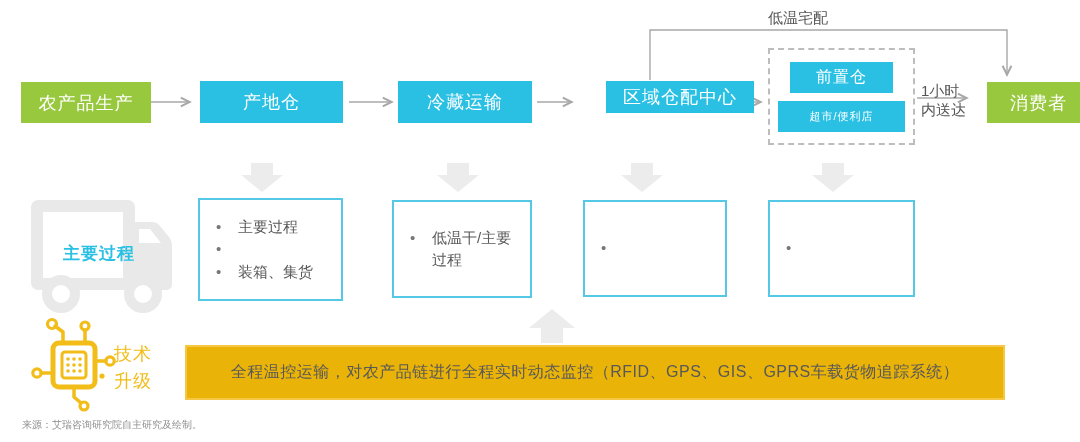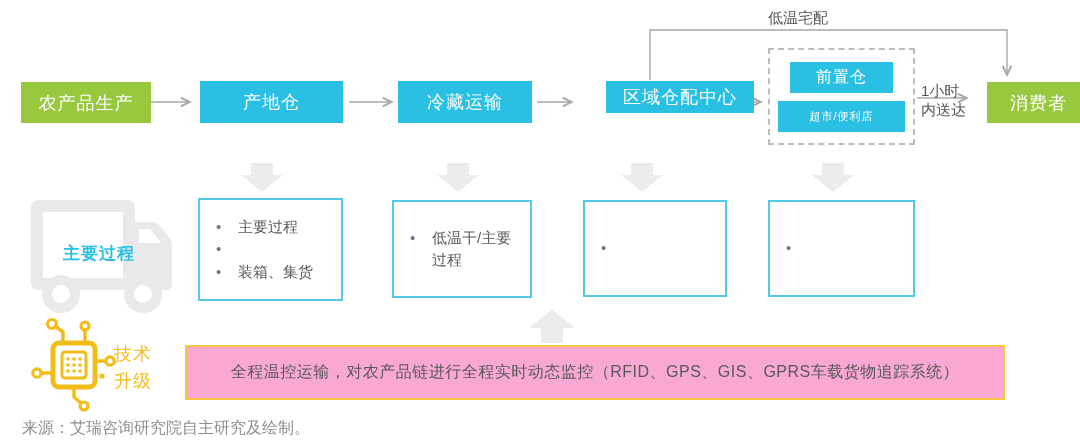--- a/index.html
+++ b/index.html
@@ -48,25 +48,25 @@
   
   .truck-wrap { position:absolute; left:25px; top:192px; width:148px; height:124px; }
   .truck-wrap .cap { position:absolute; left:0; right:0; top:50px; text-align:center;
                      color:#2ac0e4; font-size:17px; font-weight:bold; letter-spacing:1px; }
 
   
   .chip-wrap { position:absolute; left:28px; top:316px; width:90px; height:100px; }
   .tech-label { position:absolute; left:114px; top:341px; color:#f2bd19;
                 font-size:18px; font-weight:normal; line-height:27px; letter-spacing:1px; }
   .tech-box { position:absolute; left:185px; top:345px; width:820px; height:55px;
-              border:2px solid #f6c645; background:#f9a8d4;
+              border:2px solid #f6c645; background:#eab308;
               display:flex; align-items:center; justify-content:center;
               color:#595959; font-size:16px; letter-spacing:0.5px; }
 
-  .source { position:absolute; left:22px; top:418px; color:#8f8f8f; font-size:16px; }
+  .source { position:absolute; left:22px; top:418px; color:#8f8f8f; font-size:10px; }
 </style>
 </head>
 <body>
 
 <div class="canvas">
 
   <svg class="wires">
     <defs>
       <marker id="arr" viewBox="0 0 10 10" refX="8" refY="5" markerWidth="9" markerHeight="9" orient="auto-start-reverse">
         <path d="M1.5,1.5 L8.5,5 L1.5,8.5" fill="none" stroke="#a8a8a8" stroke-width="1.6"></path>

